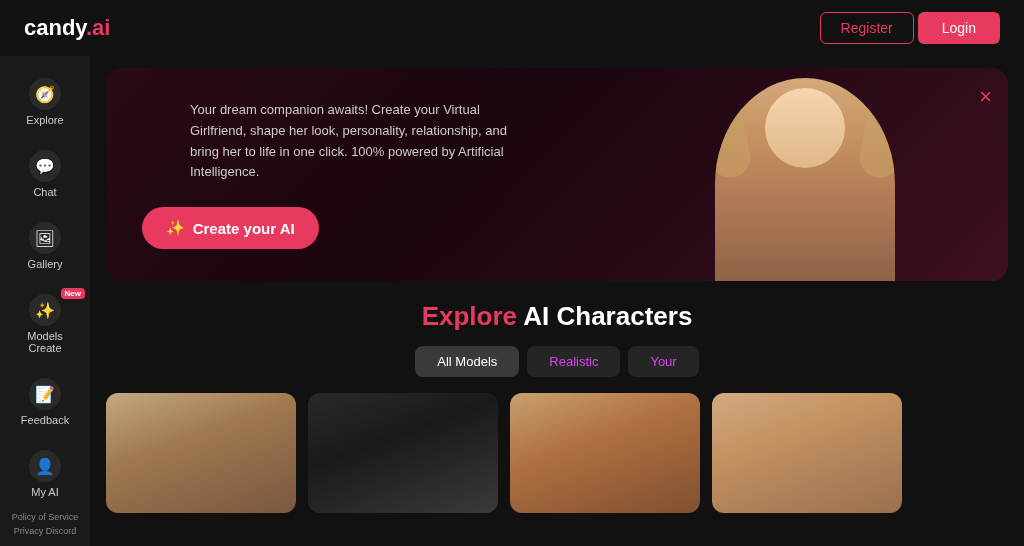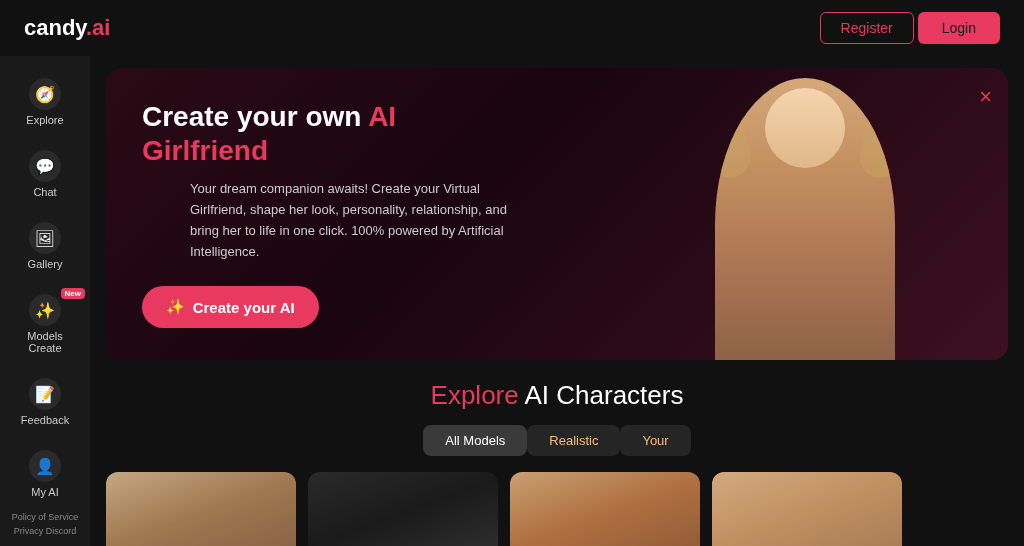--- a/index.html
+++ b/index.html
@@ -42,21 +42,21 @@
       border: 1.5px solid #e8395e;
       color: #e8395e;
       padding: 7px 20px;
       border-radius: 6px;
       cursor: pointer;
       font-size: 14px;
     }
     .btn-login {
       background: #e8395e;
       border: none;
-      color: #0f172a;
+      color: #ffffff;
       padding: 7px 24px;
       border-radius: 6px;
       cursor: pointer;
       font-size: 14px;
     }
 
     
     .main-layout {
       display: flex;
       flex: 1;
@@ -204,47 +204,48 @@
       border: none;
     }
 
     
     .explore-section {
       text-align: center;
       margin-bottom: 16px;
     }
     .explore-title {
       font-size: 26px;
-      font-weight: normal;
+      font-weight: bold;
       color: #fff;
       margin-bottom: 14px;
     }
     .explore-title .highlight {
       color: #e8395e;
     }
     .filter-tabs {
       display: flex;
       justify-content: center;
+      gap: 8px;
       margin-bottom: 16px;
     }
     .filter-tab {
       padding: 8px 22px;
       border-radius: 8px;
       font-size: 13px;
       cursor: pointer;
       border: none;
       font-weight: 500;
     }
     .filter-tab.active {
       background: #3a3a3a;
       color: #fff;
     }
     .filter-tab:not(.active) {
       background: #252525;
-      color: #fdba74;
+      color: #d946ef;
     }
 
     
     .cards-row {
       display: flex;
       gap: 12px;
       overflow: hidden;
     }
     .character-card {
       width: 190px;
@@ -315,25 +316,20 @@
       </div>
       <span class="sidebar-link">Policy of Service</span>
       <span class="sidebar-link">Privacy Discord</span>
     </div>
   </nav>
 
   <main class="content-area">
 
     <div class="banner">
       <div class="banner-text">
-        <div class="banner-title">
-          <span>Create your own </span><span class="highlight">AI</span>
-          <br>
-          <span class="highlight">Girlfriend</span>
-        </div>
         <p class="banner-desc">Your dream companion awaits! Create your Virtual Girlfriend, shape her look, personality, relationship, and bring her to life in one click. 100% powered by Artificial Intelligence.</p>
         <button class="btn-create-ai">
           <span>✨</span>
           <span>Create your AI</span>
         </button>
       </div>
       <div class="banner-image-area">
 
         <div style="width:180px;height:100%;background:linear-gradient(180deg,#d4a87a 0%,#c49060 30%,#b07855 60%,#8a6045 100%);border-radius:50% 50% 0 0;margin-top:20px;position:relative;overflow:hidden;">
           <div style="position:absolute;top:10px;left:50%;transform:translateX(-50%);width:80px;height:80px;border-radius:50%;background:linear-gradient(180deg,#f5d5b0 0%,#e0b888 100%);"></div>

